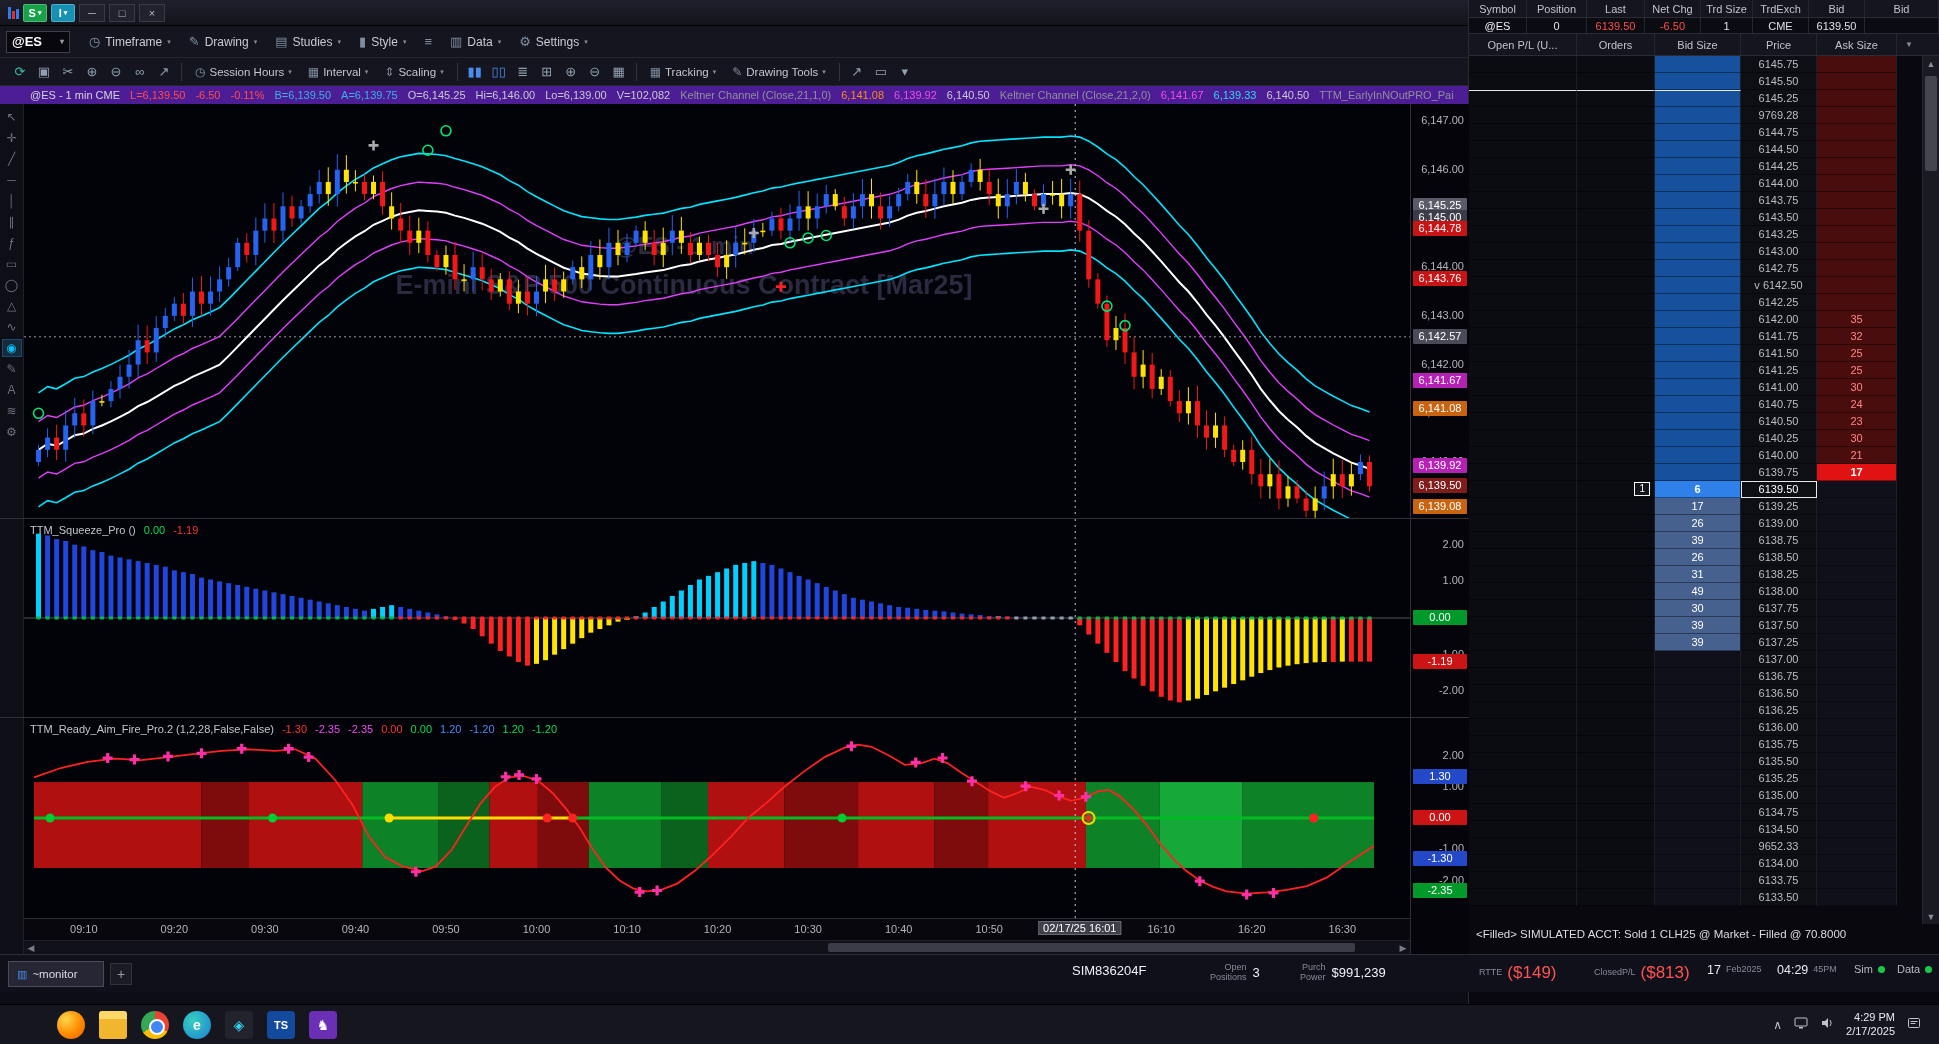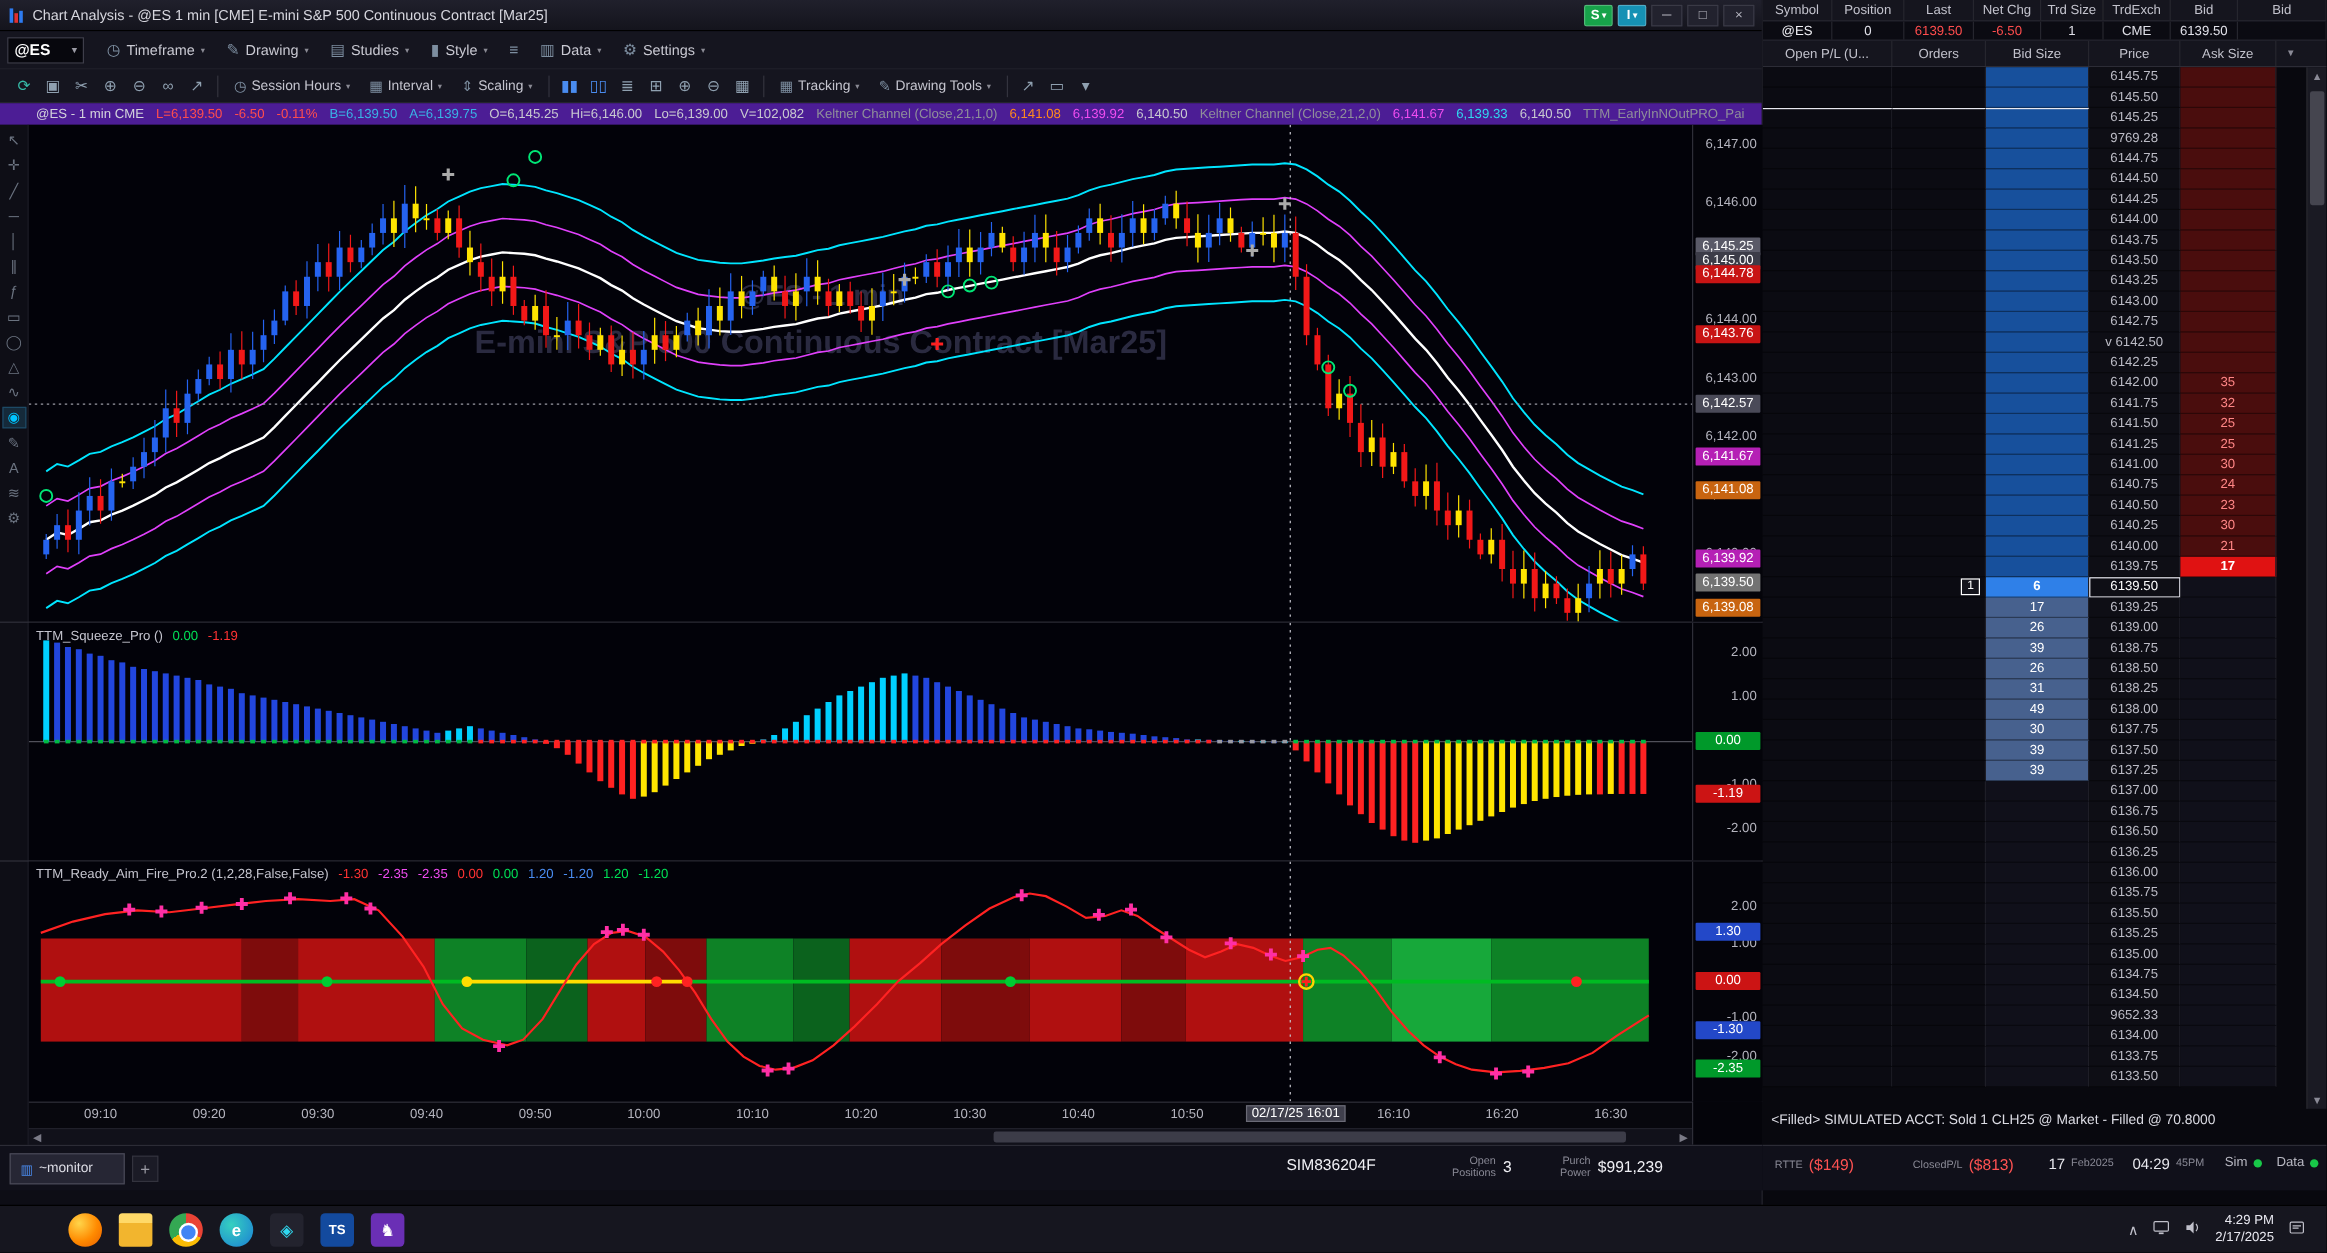--- a/index.html
+++ b/index.html
@@ -98,21 +98,21 @@
   .ask-off{background:#10101a;}
   .price-current{outline:1px solid #e8e8f0;outline-offset:-1px;color:#fff;}
   .hi-mark{border-top:1px solid #e8e8f0;}
   .order-box{border:1px solid #fff;color:#fff;font-size:10px;line-height:12px;height:14px;padding:0 4px;background:#14141c;}
   #vscroll{position:absolute;right:0;top:56px;width:17px;height:868px;background:#1a1a23;border-left:1px solid #26262e;}
   #vscroll .arr{position:absolute;left:0;width:16px;height:15px;color:#8a8a96;font-size:9px;display:flex;align-items:center;justify-content:center;}
   #vscroll .thumb{position:absolute;left:2px;width:12px;top:20px;height:95px;background:#45454f;border-radius:2px;}
   #filled-msg{position:absolute;left:7px;top:928px;width:456px;font-size:11.5px;color:#dcdce4;white-space:nowrap;overflow:hidden;}
   #panel-status{position:absolute;left:0;right:0;top:954px;height:38px;background:#10101a;border-top:1px solid #2c2c36;}
   .ps-stack{display:flex;flex-direction:row;font-size:9px;color:#8a8a96;line-height:1.1;}
-  .ps-red{font-size:13px;color:#ff5252;}
+  .ps-red{font-size:17px;color:#ff5252;}
   .ps-big{font-size:12.5px;color:#e8e8ee;}
   .ps-item{position:absolute;top:8px;display:flex;align-items:center;gap:5px;}
   .dot{width:7px;height:7px;border-radius:50%;background:#18c848;display:inline-block;}
 
   
   #taskbar{position:absolute;left:0;top:1004px;width:1939px;height:40px;background:#16161f;border-top:1px solid #000;display:flex;align-items:center;padding:0 8px;}
   .tb-ico{width:28px;height:28px;margin:0 7px;border-radius:4px;display:flex;align-items:center;justify-content:center;font-size:14px;color:#fff;}
   .ico-start{display:grid;grid-template-columns:10px 10px;grid-template-rows:10px 10px;gap:2px;border-radius:0;}
   .ico-start i{background:#2da3e8;display:block;}
   .ico-firefox{background:radial-gradient(circle at 32% 30%,#ffd54a,#ff8a00 55%,#e85d00);border-radius:50%;}
@@ -132,21 +132,20 @@
 
 <div id="screen">
 
   <div id="chart-window">
     <div id="titlebar">
       <span class="win-glyph">
           <i></i>
           <i></i>
           <i></i>
         </span>
-      <span id="title-text">Chart Analysis - @ES 1 min [CME] E-mini S&amp;P 500 Continuous Contract [Mar25]</span>
       <span class="tb-btn s-btn">
           <span>S</span>
           <span class="c">▾</span>
         </span>
       <span class="tb-btn i-btn">
           <span>I</span>
           <span class="c">▾</span>
         </span>
       <span class="winctl">─</span>
       <span class="winctl">□</span>
@@ -995,21 +994,21 @@
         <span class="axis-label" style="top: 302.282px;">6,141.00</span>
         <span class="axis-label" style="top: 350.988px;">6,140.00</span>
         <span class="axis-badge" style="top: 94.2824px; background: rgb(90, 90, 104);">6,145.25</span>
         <span class="axis-badge" style="top: 106.459px; background: rgb(60, 60, 72);">6,145.00</span>
         <span class="axis-badge" style="top: 117.174px; background: rgb(200, 20, 20);">6,144.78</span>
         <span class="axis-badge" style="top: 166.854px; background: rgb(200, 20, 20);">6,143.76</span>
         <span class="axis-badge" style="top: 224.814px; background: rgb(74, 74, 88);">6,142.57</span>
         <span class="axis-badge" style="top: 268.649px; background: rgb(181, 32, 181);">6,141.67</span>
         <span class="axis-badge" style="top: 297.386px; background: rgb(200, 100, 16);">6,141.08</span>
         <span class="axis-badge" style="top: 353.885px; background: rgb(181, 32, 181);">6,139.92</span>
-        <span class="axis-badge" style="top: 374.341px; background: #737373;">6,139.50</span>
+        <span class="axis-badge" style="top: 374.341px; background: #7f1d1d;">6,139.50</span>
         <span class="axis-badge" style="top: 394.798px; background: rgb(200, 100, 16);">6,139.08</span>
       </div>
     <div id="axis-sq" class="axis-col" style="top:519px;height:198px;">
         <span class="axis-label" style="top: 18.6667px;">2.00</span>
         <span class="axis-label" style="top: 55.3333px;">1.00</span>
         <span class="axis-label" style="top: 128.667px;">-1.00</span>
         <span class="axis-label" style="top: 165.333px;">-2.00</span>
         <span class="axis-badge" style="top: 91px; background: rgb(0, 153, 42);">0.00</span>
         <span class="axis-badge" style="top: 134.633px; background: rgb(204, 20, 20);">-1.19</span>
       </div>

